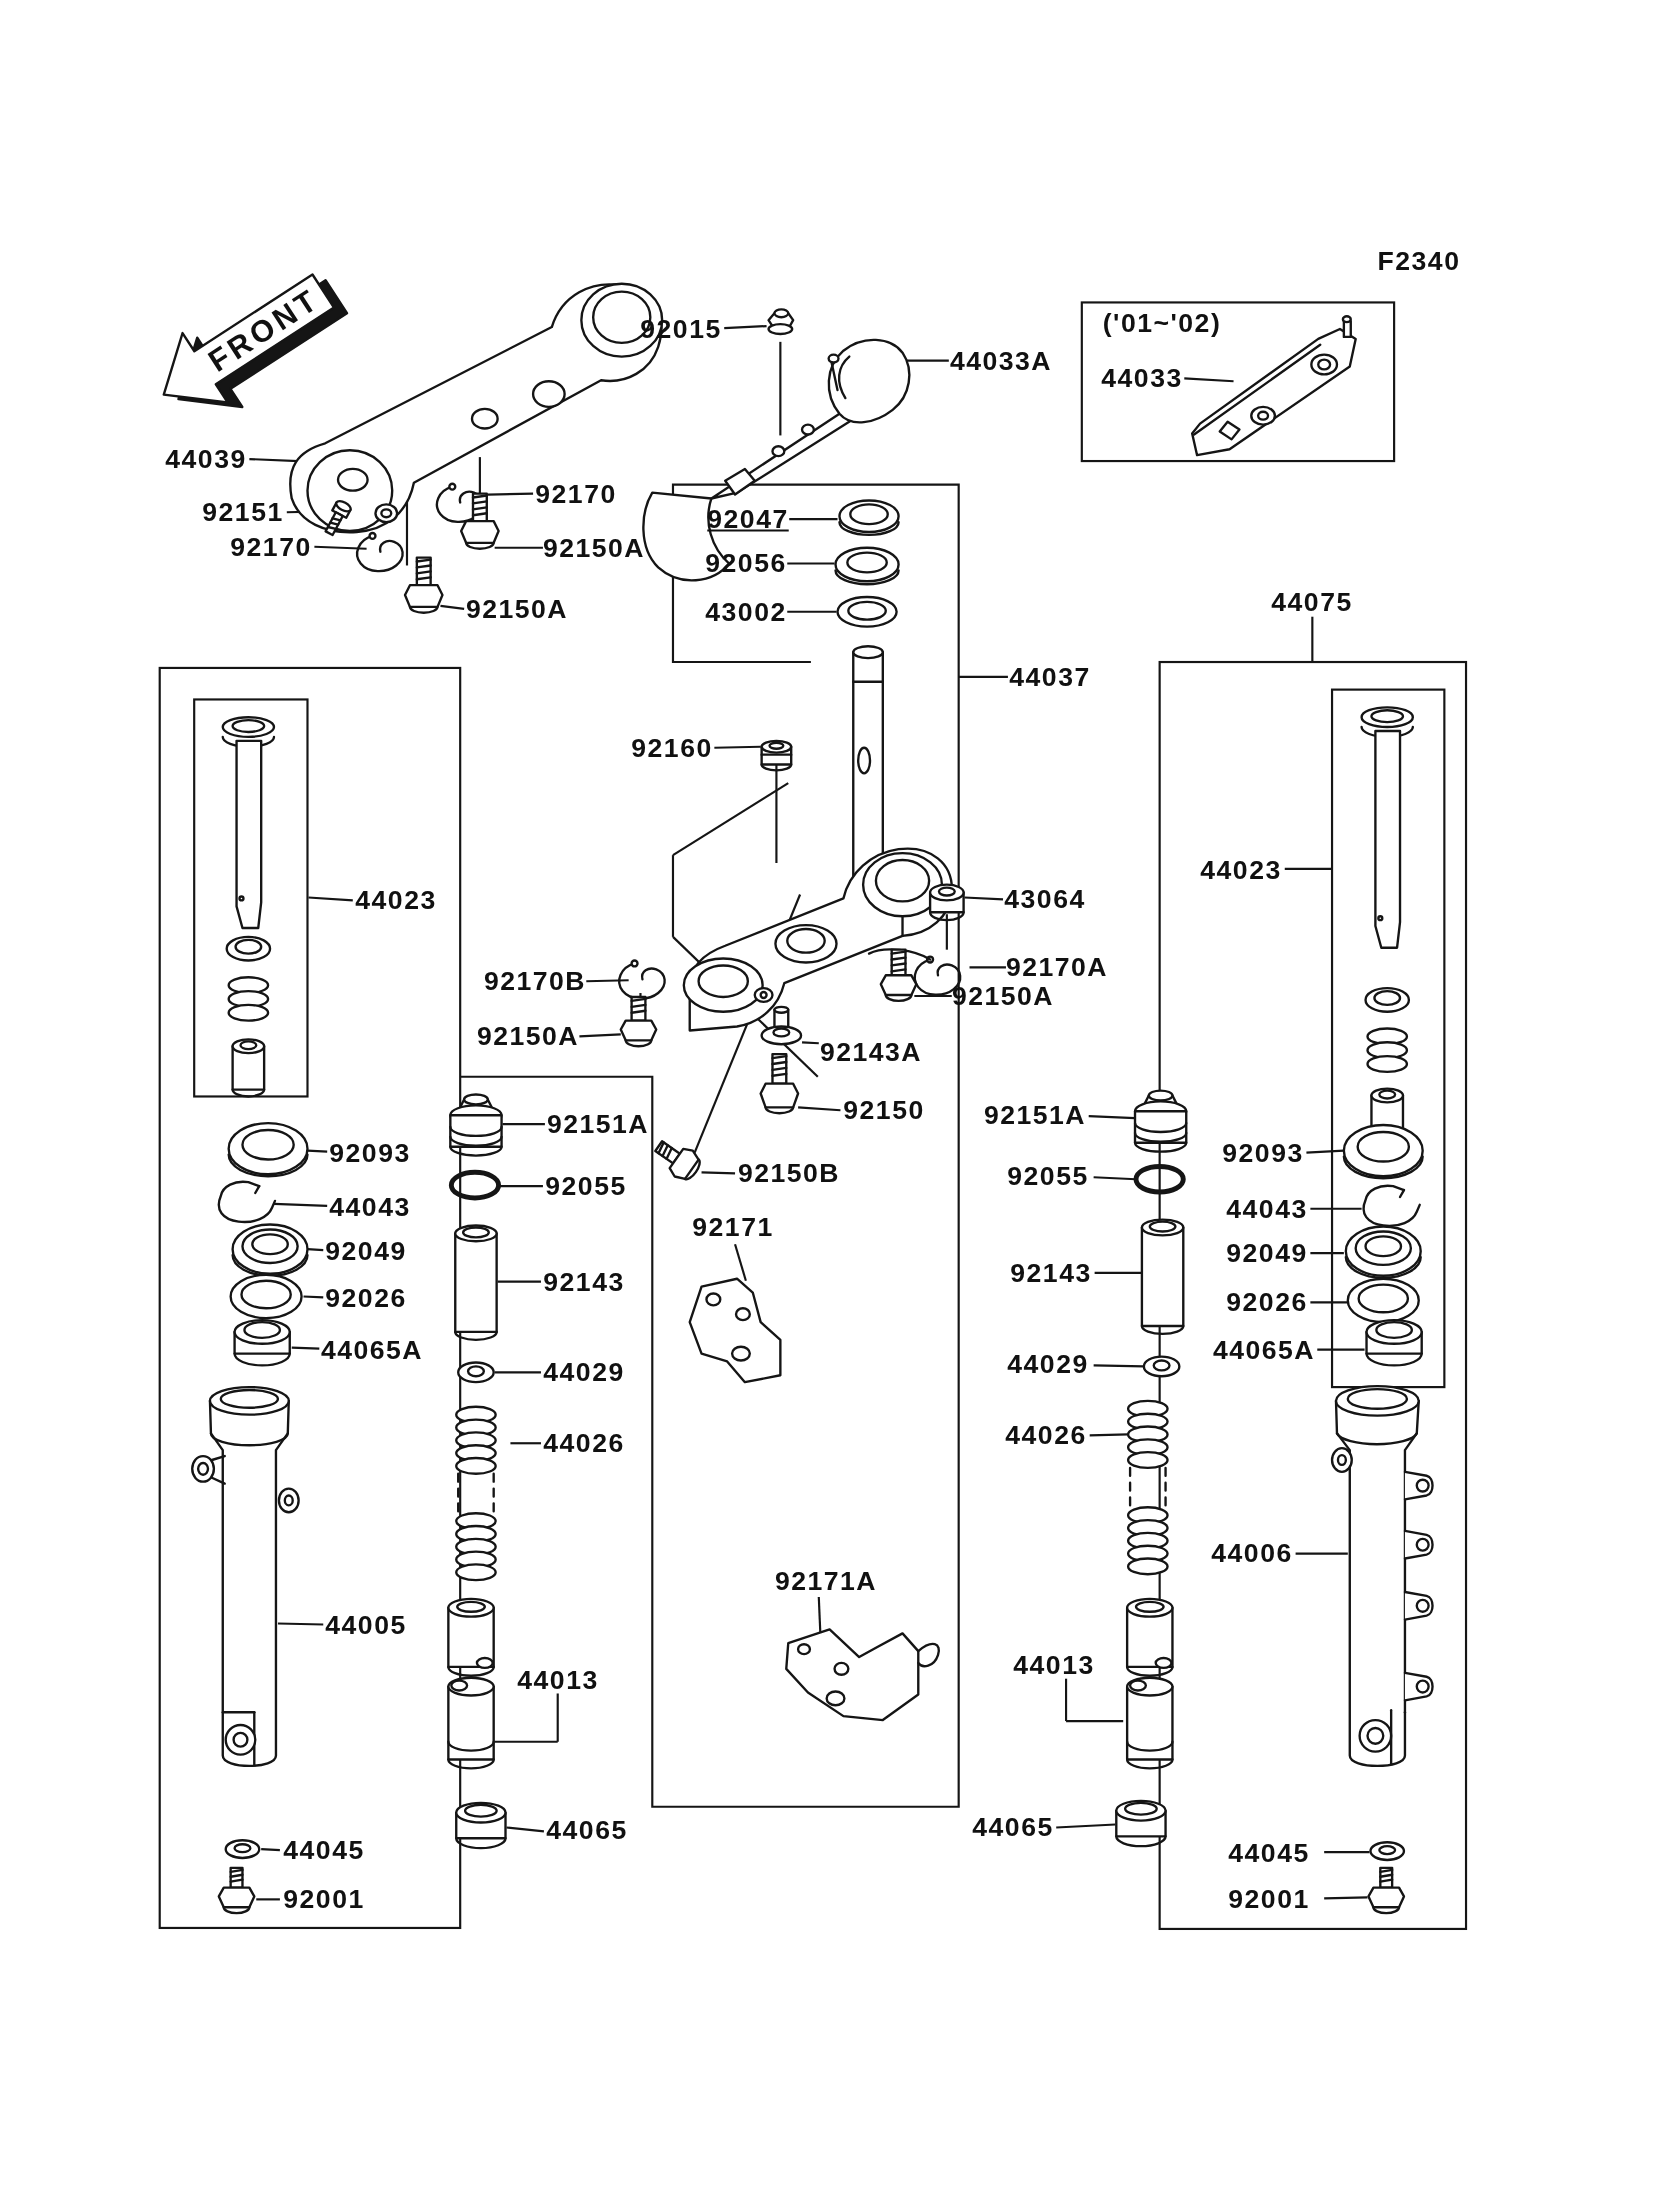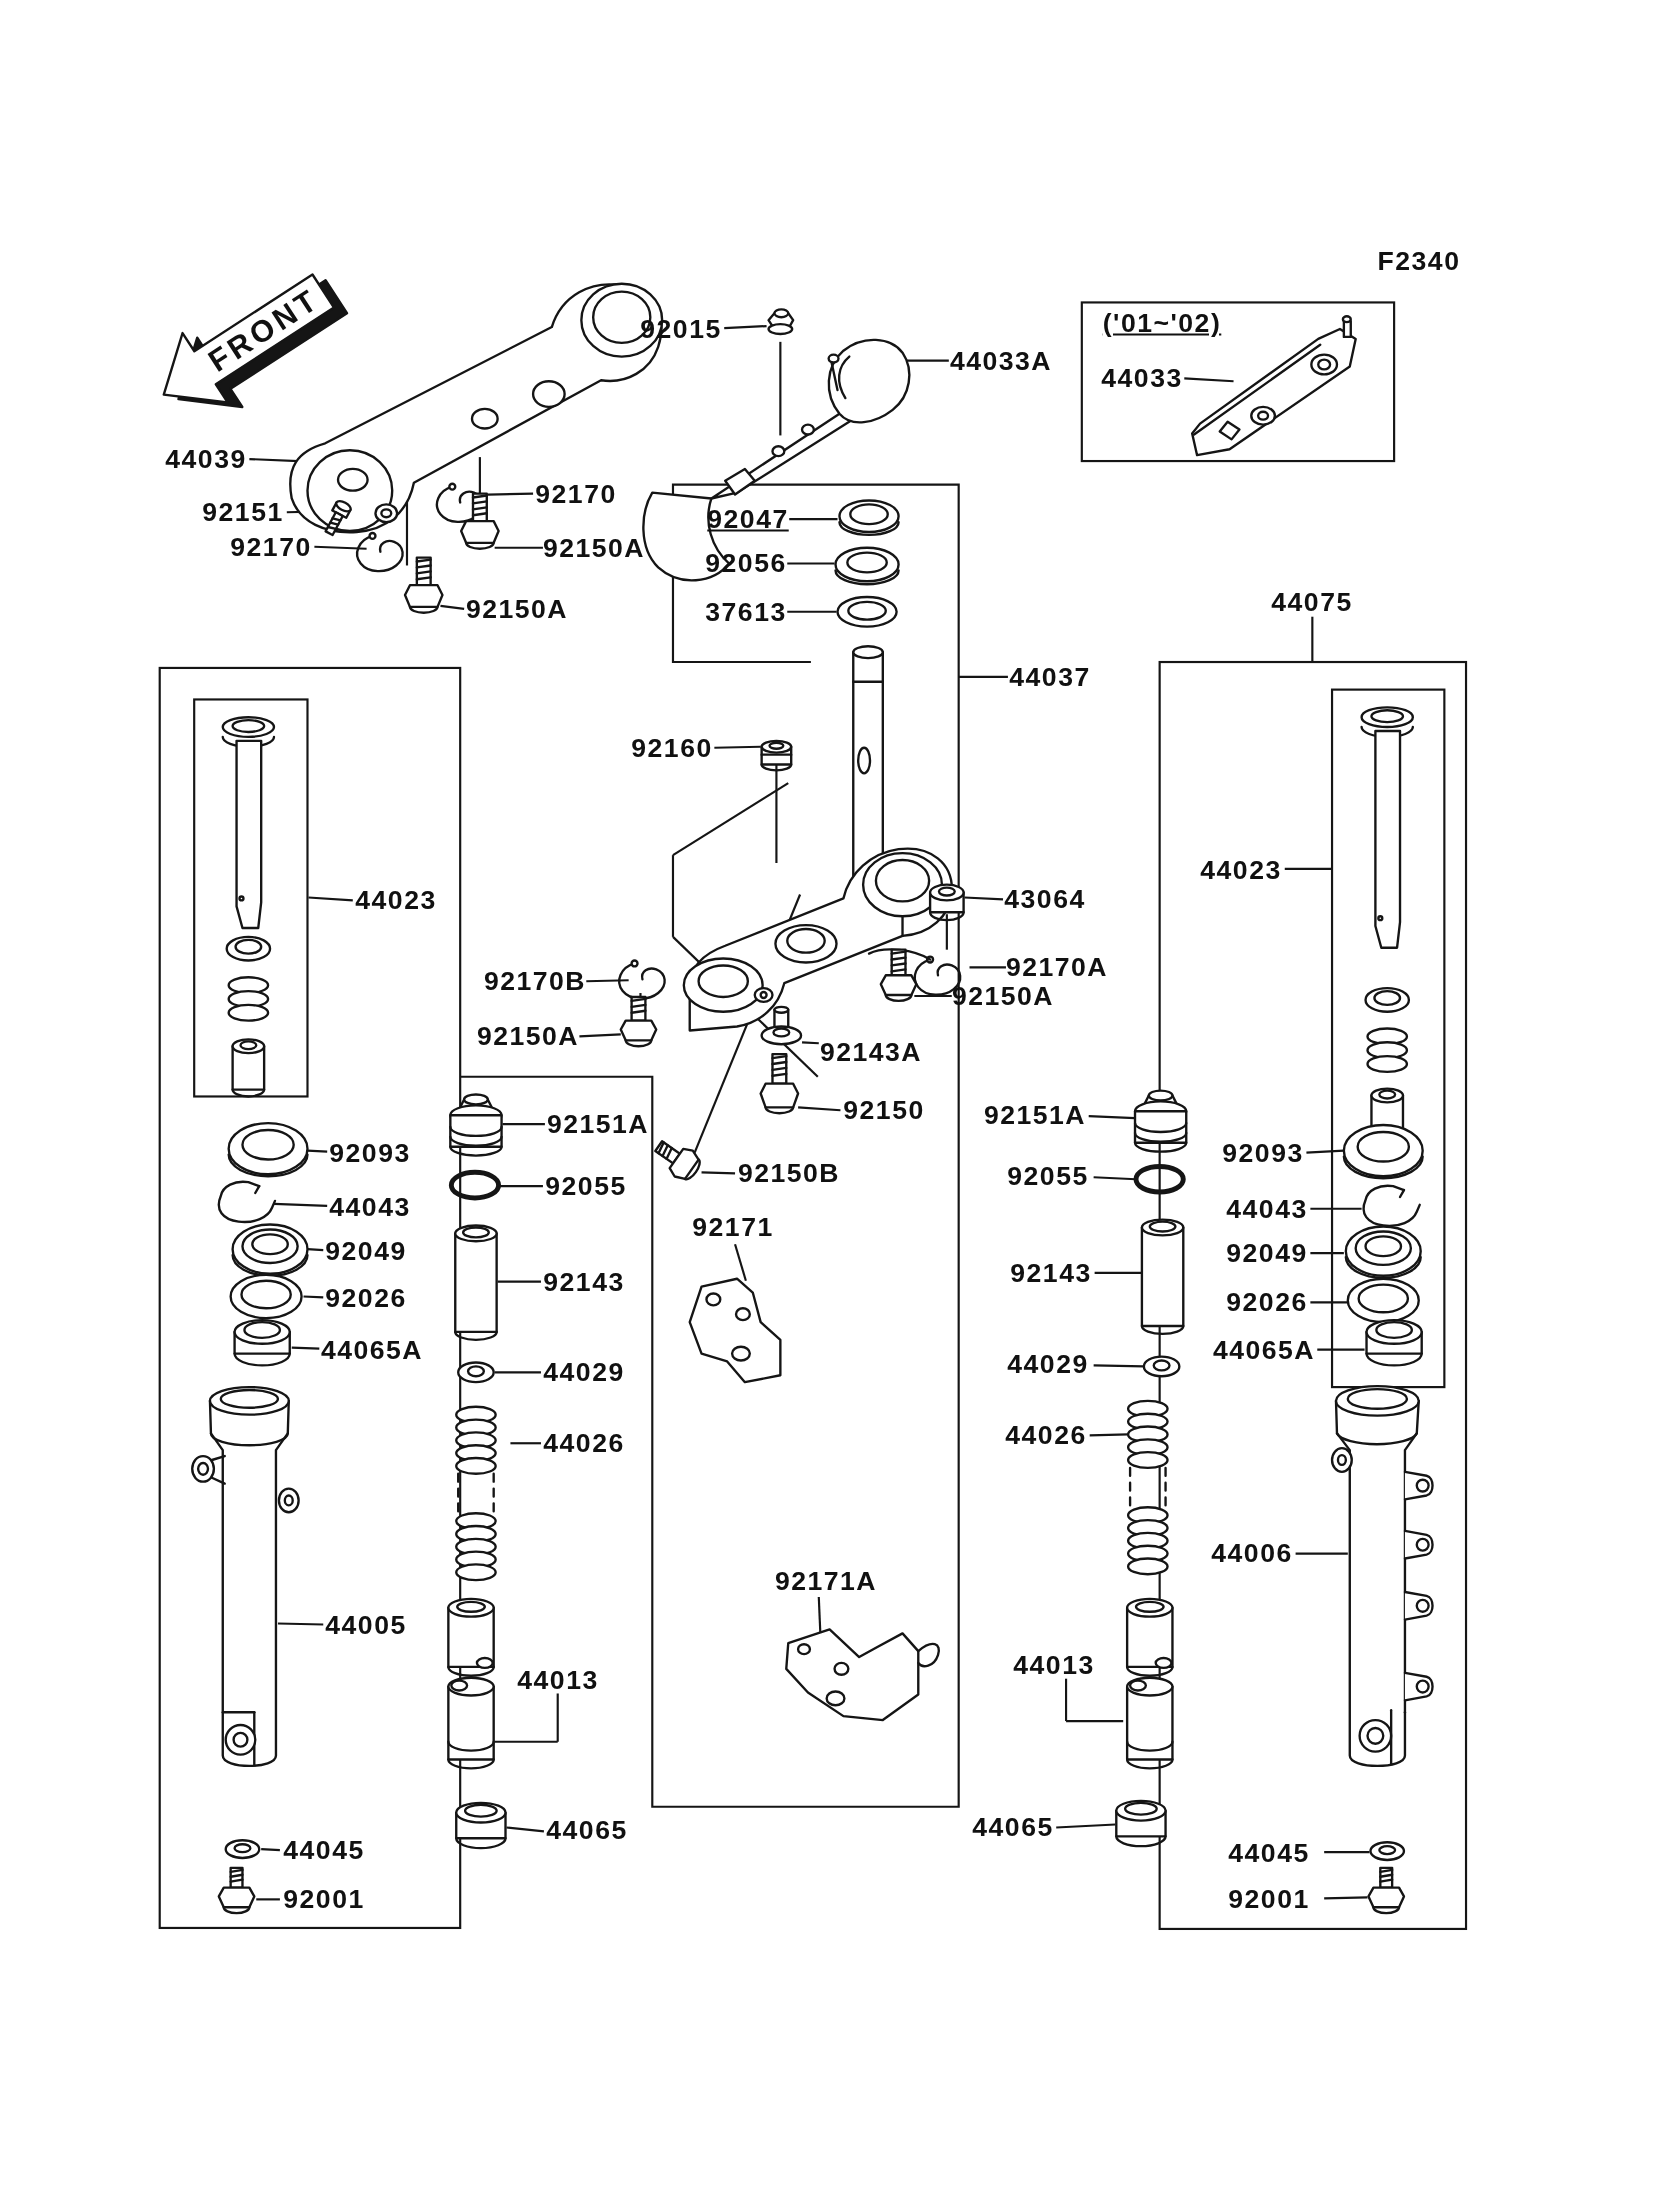--- a/index.html
+++ b/index.html
@@ -554,33 +554,33 @@
           <line x1="-6" y1="-25" x2="6" y2="-27"></line>
         <line x1="-6" y1="-20" x2="6" y2="-22"></line>
         <path d="M-13,-14 L13,-14 L18,-5 L13,6 L-13,6 L-18,-5 Z"></path>
         <path class="nf" d="M-13,6 A13,6 0 0 0 13,6"></path>
       </g>
     </g>
   </svg>
 
   <div id="label-layer">
       <div class="part-label" style="left: 1419px; top: 261px;">F2340</div>
-      <div class="part-label" style="left: 1162px; top: 323px; text-decoration: underline;">('01~'02)</div>
+      <div class="part-label" style="left: 1162px; top: 323px;">('01~'02)</div>
       <div class="part-label" style="left: 1142px; top: 378px;">44033</div>
       <div class="part-label" style="left: 206px; top: 459px;">44039</div>
       <div class="part-label" style="left: 243px; top: 512px;">92151</div>
       <div class="part-label" style="left: 271px; top: 547px;">92170</div>
       <div class="part-label" style="left: 576px; top: 494px;">92170</div>
       <div class="part-label" style="left: 594px; top: 548px;">92150A</div>
       <div class="part-label" style="left: 517px; top: 609px;">92150A</div>
       <div class="part-label" style="left: 681px; top: 329px;">92015</div>
       <div class="part-label" style="left: 1001px; top: 361px;">44033A</div>
       <div class="part-label" style="left: 748px; top: 519px; text-decoration: underline;">92047</div>
       <div class="part-label" style="left: 746px; top: 563px;">92056</div>
-      <div class="part-label" style="left: 746px; top: 612px;">37613</div>
+      <div class="part-label" style="left: 746px; top: 612px;">43002</div>
       <div class="part-label" style="left: 1050px; top: 677px;">44037</div>
       <div class="part-label" style="left: 672px; top: 748px;">92160</div>
       <div class="part-label" style="left: 1045px; top: 899px;">43064</div>
       <div class="part-label" style="left: 1057px; top: 967px;">92170A</div>
       <div class="part-label" style="left: 1003px; top: 996px;">92150A</div>
       <div class="part-label" style="left: 871px; top: 1043px; margin-top: 9px;">92143A</div>
       <div class="part-label" style="left: 884px; top: 1110px;">92150</div>
       <div class="part-label" style="left: 789px; top: 1173px;">92150B</div>
       <div class="part-label" style="left: 733px; top: 1227px;">92171</div>
       <div class="part-label" style="left: 396px; top: 900px;">44023</div>

